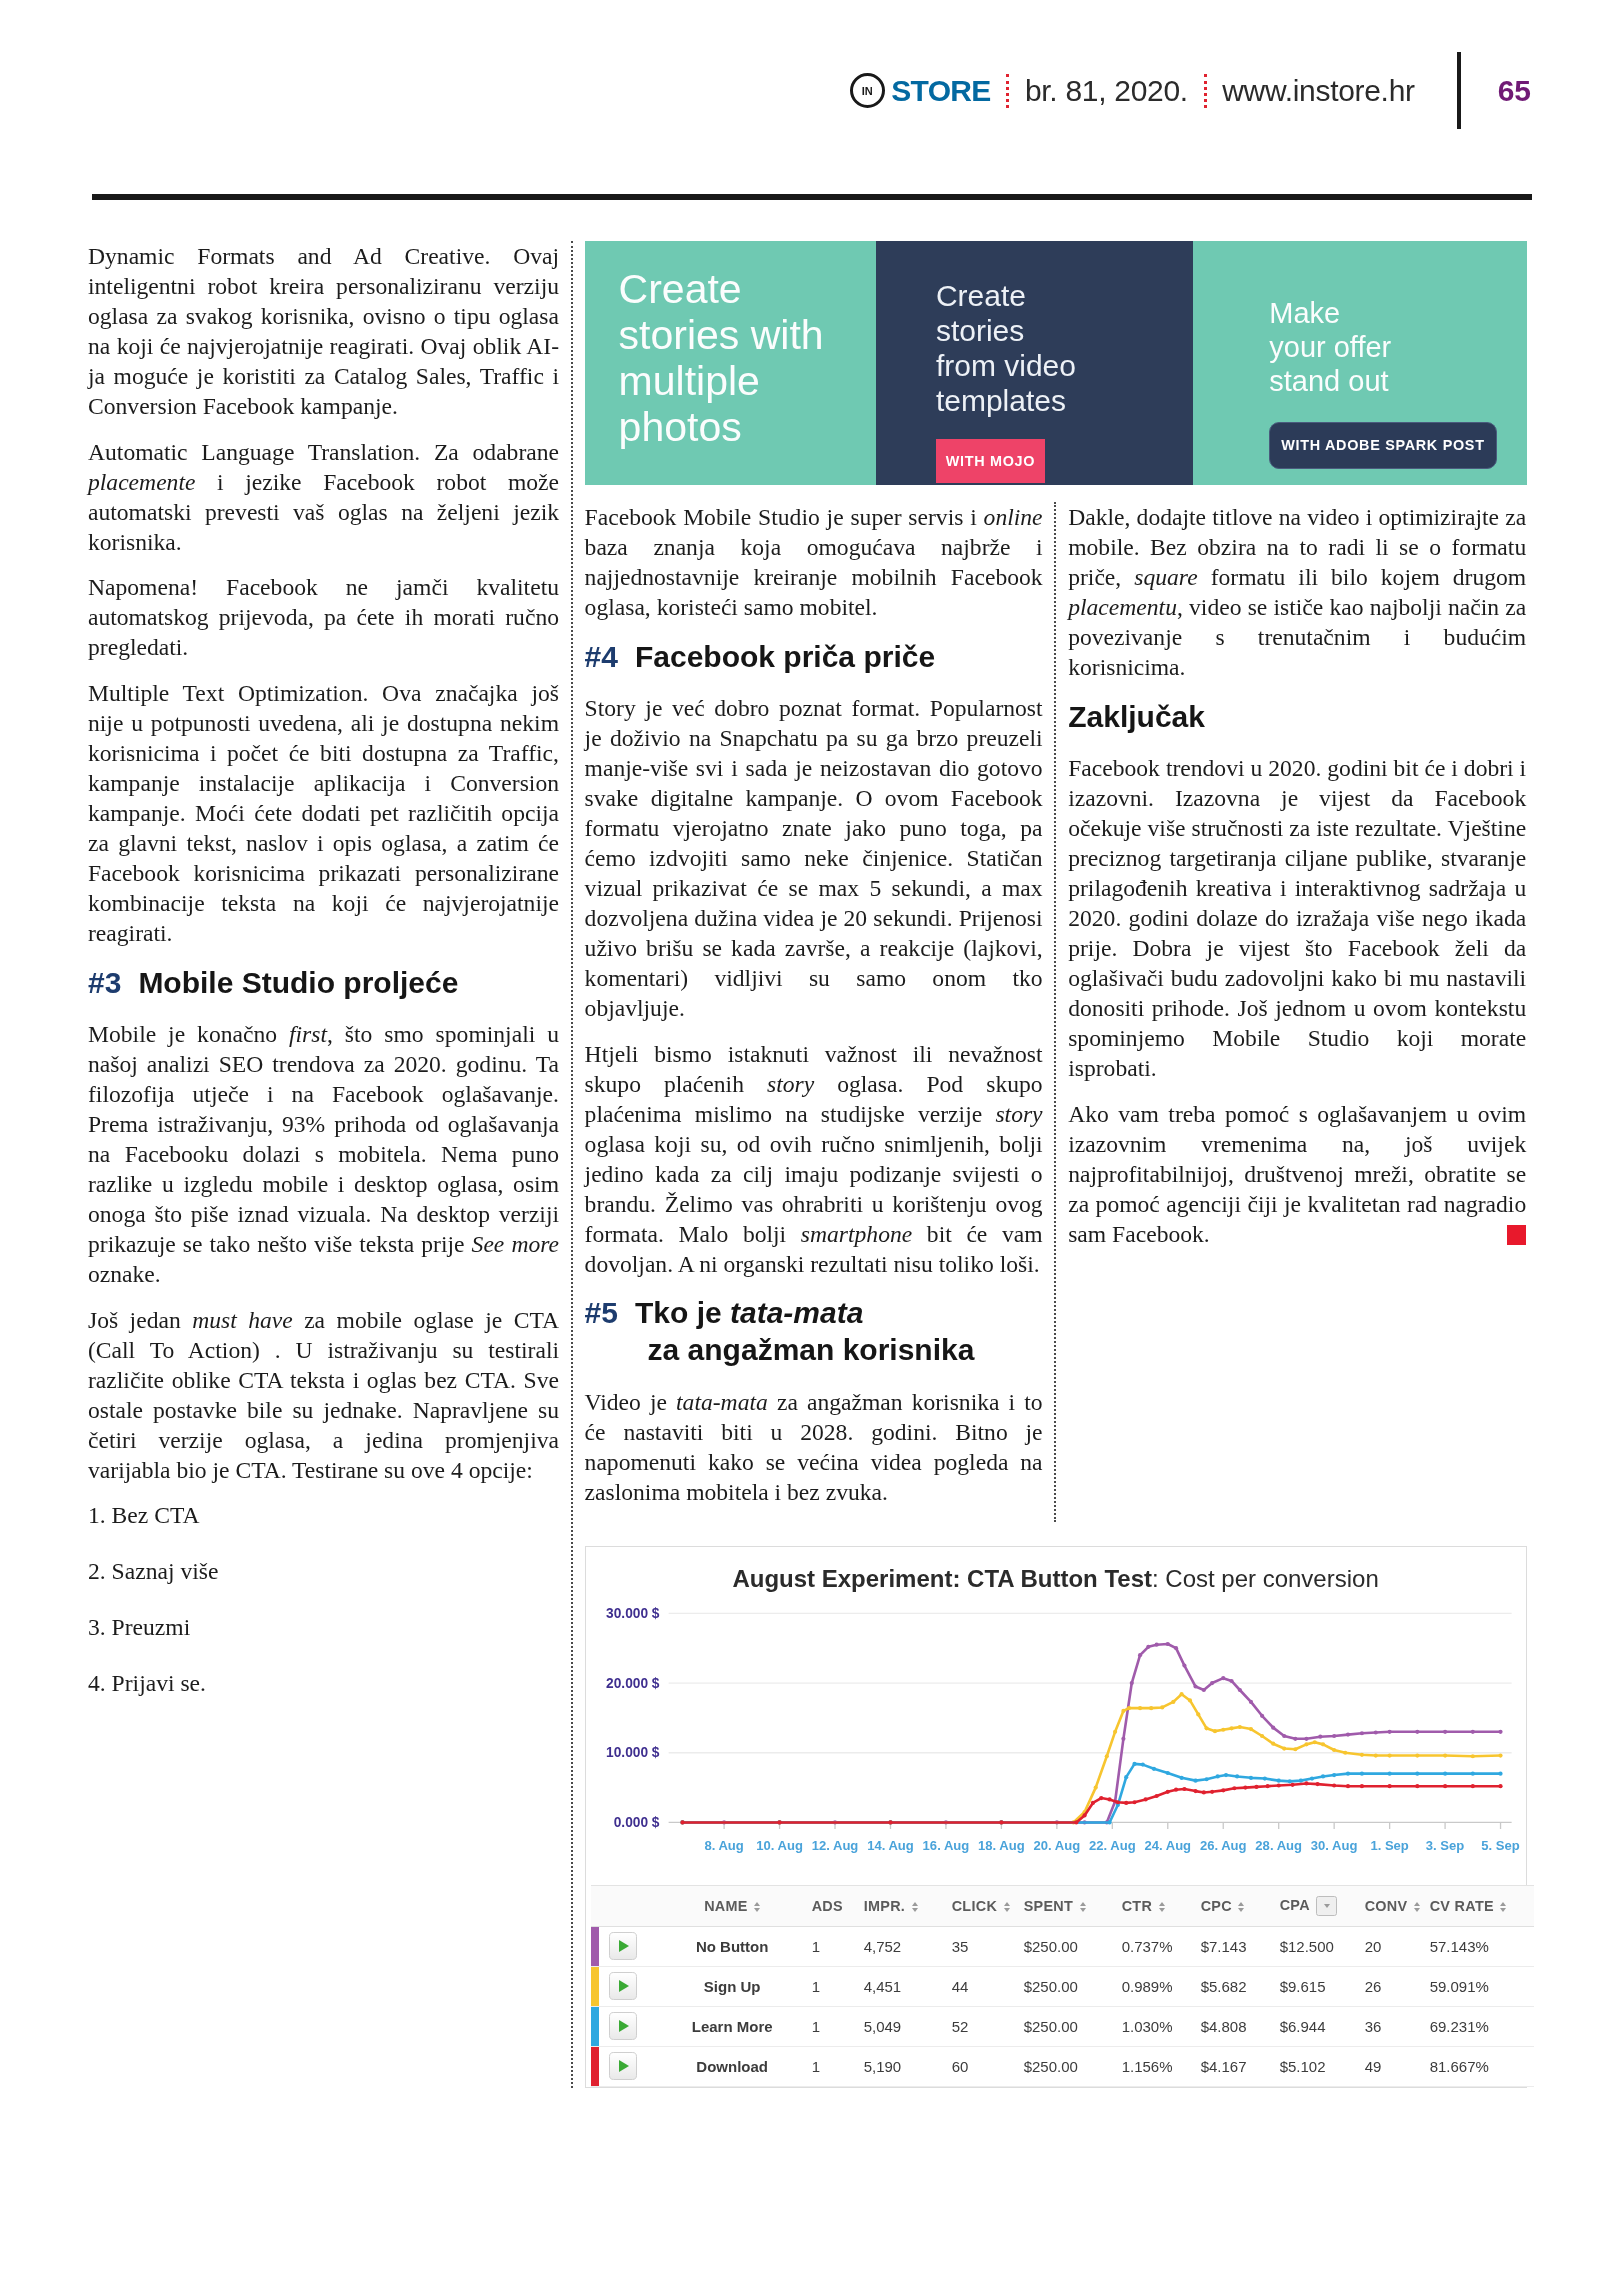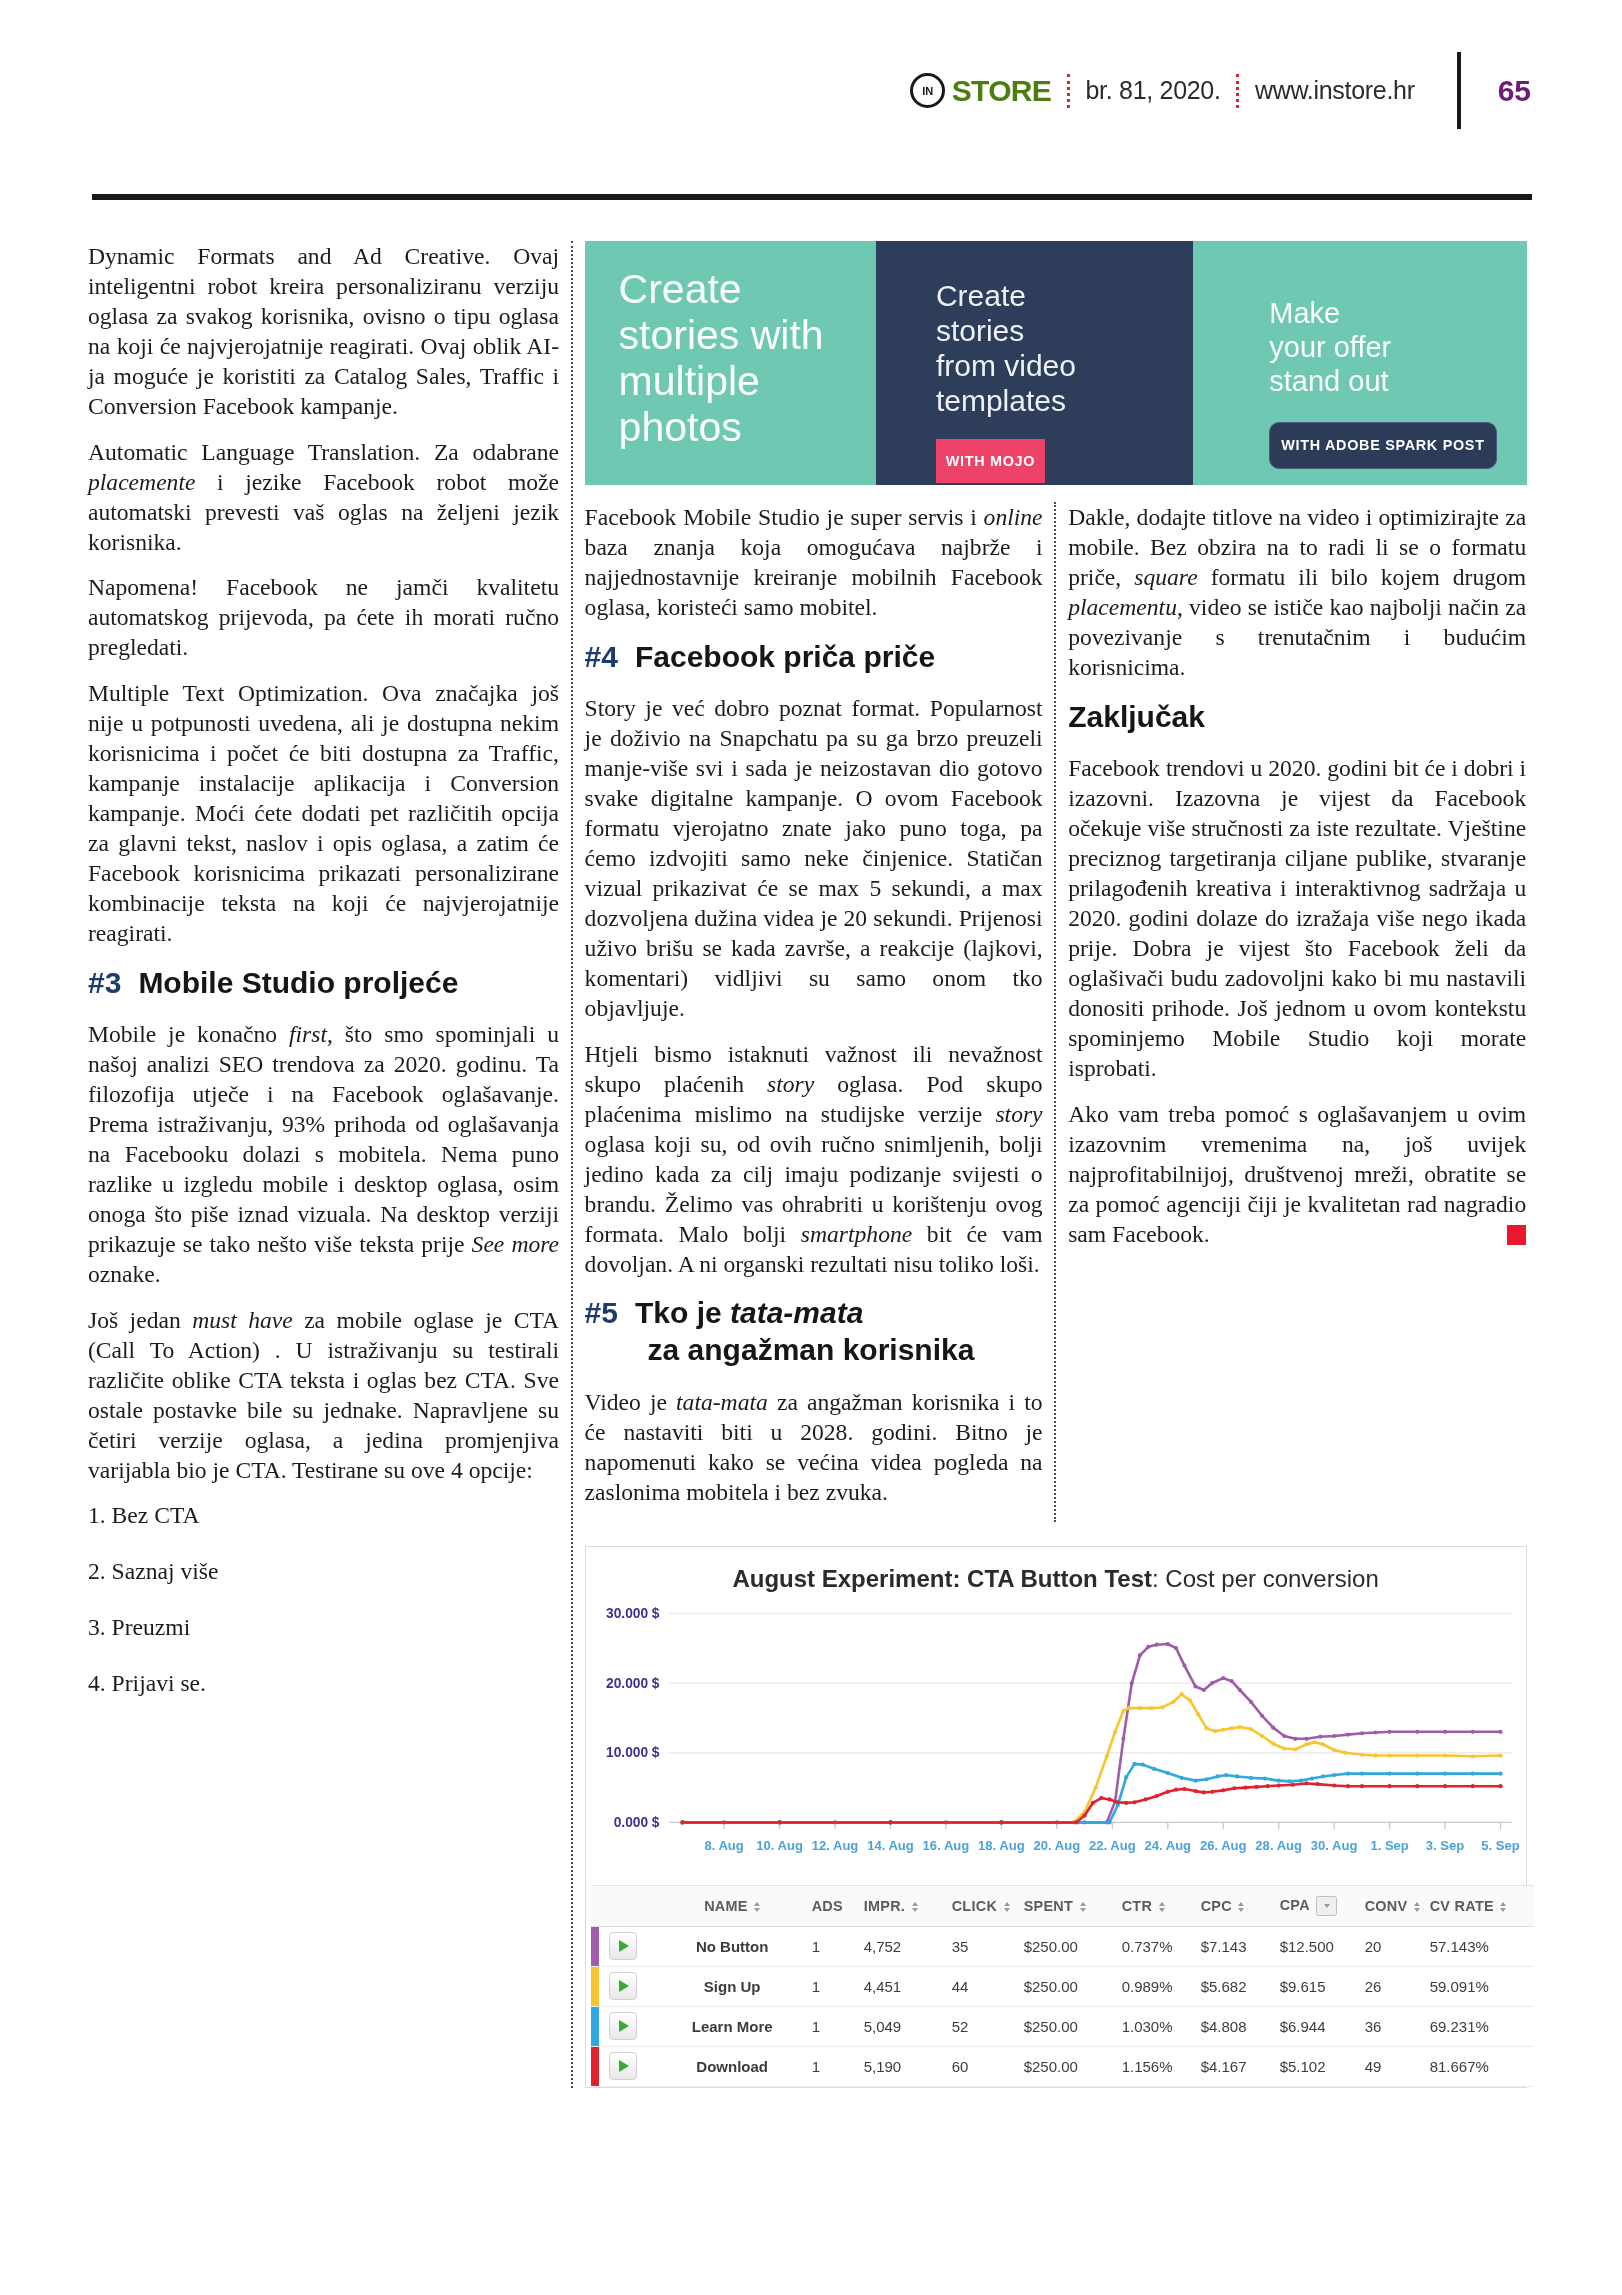--- a/index.html
+++ b/index.html
@@ -5,23 +5,23 @@
   html,body{margin:0;padding:0;background:#ffffff;}
   .page{position:relative;width:1623px;height:2295px;background:#fff;overflow:hidden;
         font-family:"Liberation Serif",serif;color:#1c1c1c;}
 
   
   .runhead{position:absolute;top:52px;right:92px;display:flex;align-items:center;
            font-family:"Liberation Sans",sans-serif;}
   .logo-circle{width:29px;height:29px;border:3.3px solid #191919;border-radius:50%;
                display:flex;align-items:center;justify-content:center;
                font-weight:bold;font-size:11px;color:#191919;margin-right:6.5px;}
-  .brand{font-size:30px;font-weight:800;letter-spacing:-0.7px;color:#4d7c0f;}
+  .brand{font-size:30px;font-weight:800;letter-spacing:-0.7px;color:#0369a1;}
   .red-dots{height:34px;border-left:3.3px dotted #e02330;margin:0 15.7px;}
-  .head-item{font-size:25px;color:#2b2b2b;letter-spacing:-0.3px;}
+  .head-item{font-size:30px;color:#2b2b2b;letter-spacing:-0.3px;}
   .head-bar{width:3.9px;height:77px;background:#191919;margin:0 37px 0 42px;}
   .pageno{font-size:30px;font-weight:800;color:#701a75;}
 
   .toprule{position:absolute;left:92px;top:194px;width:1440px;height:5.9px;background:#191919;}
 
   
   .main{position:absolute;left:88px;top:241px;width:1440px;display:flex;align-items:stretch;}
   .colA{width:471px;flex:0 0 471px;}
   .vsep{border-left:2px dotted #4a4a4a;margin:0 11.8px;}
   .rightzone{width:942px;flex:0 0 942px;display:flex;flex-direction:column;}

